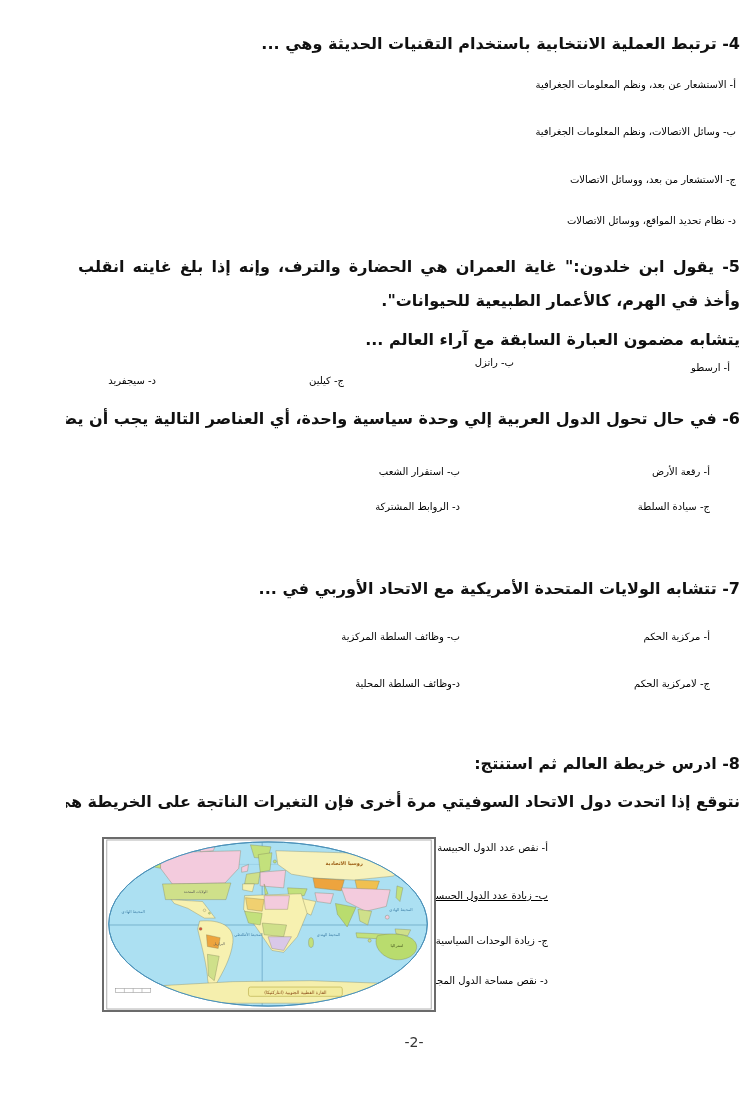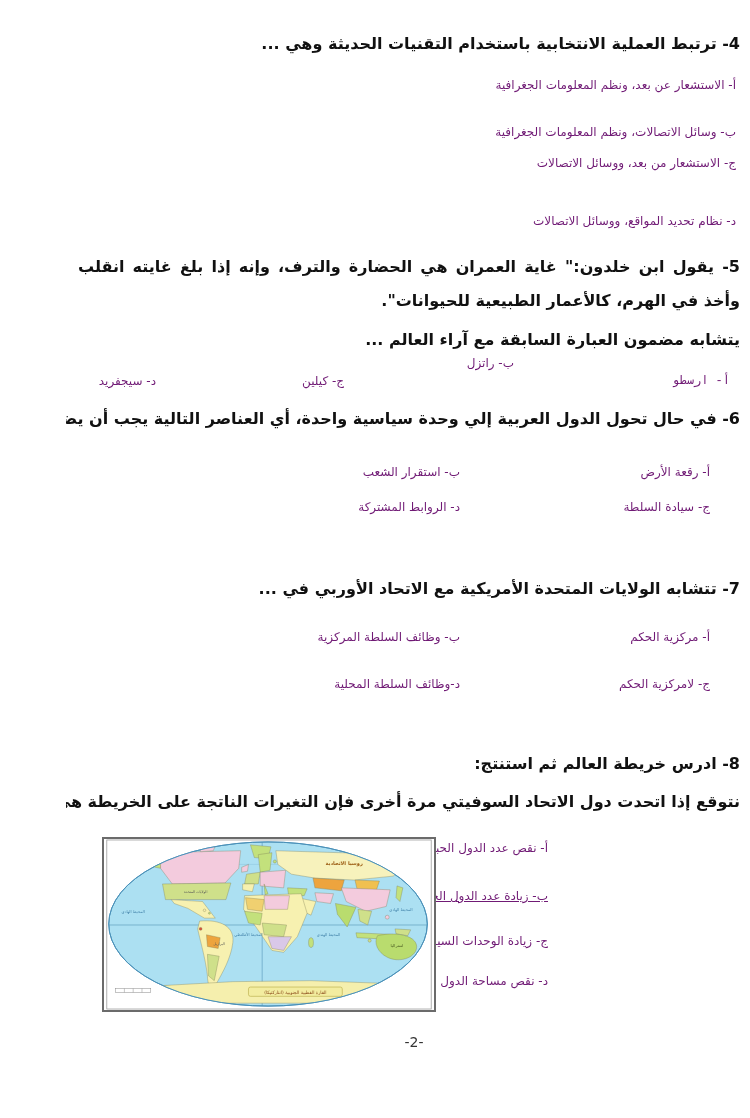--- a/index.html
+++ b/index.html
@@ -11,42 +11,42 @@
     color:#1a1a1a;
     direction:rtl;
     overflow:hidden;
   }
   .line { position:absolute; white-space:nowrap; font-size:15px; line-height:20px; color:#222; }
   .q-title { font-weight:bold; font-size:16px; color:#111; }
   .para {
     position:absolute; direction:rtl; text-align:justify;
     font-weight:bold; font-size:16px; line-height:34px; color:#111;
   }
-  .opt { font-size:12px; color:#701a75; }
+  .opt { font-size:10px; color:#000000; }
   .pagenum { position:absolute; font-size:14px; color:#333; direction:ltr; text-align:center; }
   .map-wrap {
     position:absolute; left:36px; top:837px; width:334px; height:175px;
     border:2px solid #6b6b6b; background:#ffffff; box-sizing:border-box;
   }
   .map-wrap svg { display:block; width:100%; height:100%; }
 </style>
 </head>
 <body>
 
 <div class="page">
 
   <div class="line q-title" style="top:34px; right:10px;">4- ترتبط العملية الانتخابية باستخدام التقنيات الحديثة وهي ...</div>
   <div class="line opt" style="top:75px;  right:14px;">أ- الاستشعار عن بعد، ونظم المعلومات الجغرافية</div>
   <div class="line opt" style="top:122px; right:14px;">ب- وسائل الاتصالات، ونظم المعلومات الجغرافية</div>
-  <div class="line opt" style="top:153px; right:14px;text-align:center;">ج- الاستشعار من بعد، ووسائل الاتصالات</div>
+  <div class="line opt" style="top:170px; right:14px;text-align:center;">ج- الاستشعار من بعد، ووسائل الاتصالات</div>
   <div class="line opt" style="top:211px; right:14px;">د- نظام تحديد المواقع، ووسائل الاتصالات</div>
 
   <div class="para" style="top:250px; right:10px; left:12px;">5- يقول ابن خلدون:" غاية العمران هي الحضارة والترف، وإنه إذا بلغ غايته انقلب وأخذ في الهرم، كالأعمار الطبيعية للحيوانات".</div>
   <div class="line q-title" style="top:330px; right:10px;">يتشابه مضمون العبارة السابقة مع آراء العالم ...</div>
-  <div class="line opt" style="top:371px; right:20px;font-family:Liberation Mono, monospace;">أ- ارسطو</div>
+  <div class="line opt" style="top:358px; right:20px;">أ- ارسطو</div>
   <div class="line opt" style="top:353px; right:236px;">ب- راتزل</div>
   <div class="line opt" style="top:371px; right:406px;">ج- كيلين</div>
   <div class="line opt" style="top:371px; right:594px;">د- سيجفريد</div>
 
   <div class="line q-title" style="top:409px; right:10px;">6- في حال تحول الدول العربية إلي وحدة سياسية واحدة، أي العناصر التالية يجب أن يضاف اليها .......</div>
   <div class="line opt" style="top:462px; right:40px;">أ- رقعة الأرض</div>
   <div class="line opt" style="top:462px; right:290px;">ب- استقرار الشعب</div>
   <div class="line opt" style="top:497px; right:40px;">ج- سيادة السلطة</div>
   <div class="line opt" style="top:497px; right:290px;">د- الروابط المشتركة</div>
 

